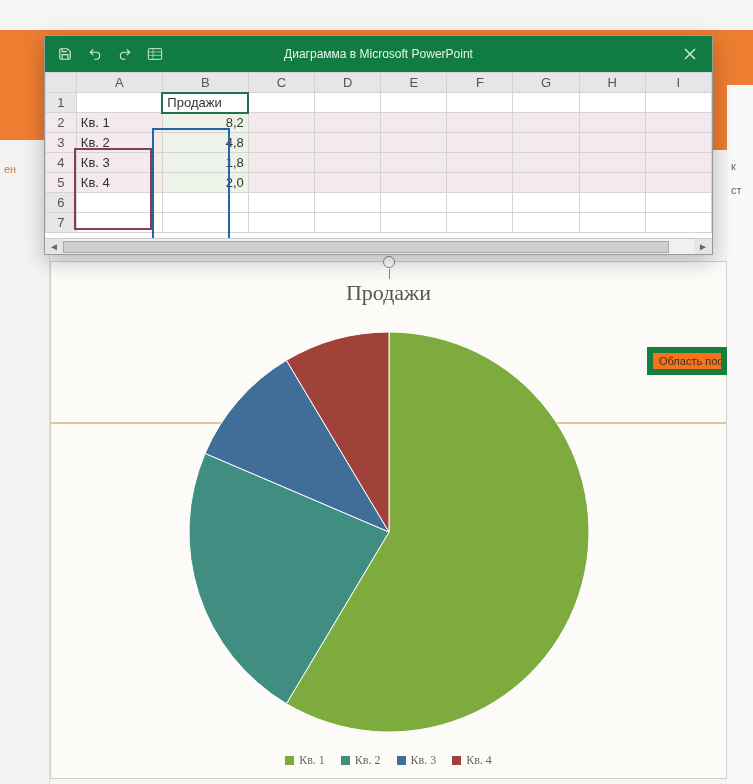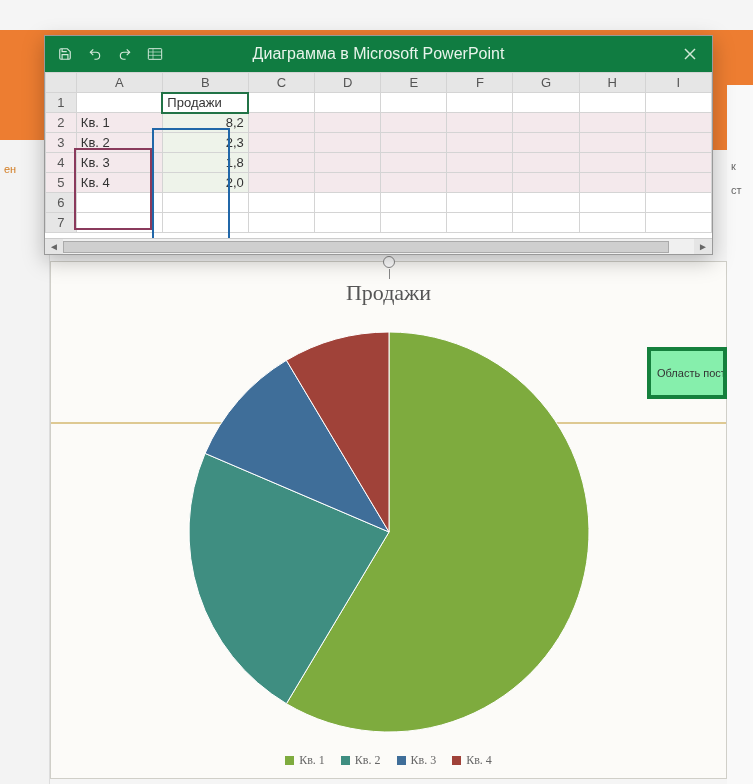--- a/index.html
+++ b/index.html
@@ -56,21 +56,21 @@
     height: 36px;
     background: #107c41;
     display: flex;
     align-items: center;
     color: #e8f4eb;
     font-size: 12px;
     position: relative;
   }
   .tb-left { display:flex; align-items:center; gap:14px; padding-left:12px; }
   .tb-icon { width:16px; height:16px; display:flex; align-items:center; justify-content:center; opacity:.9; }
-  .tb-title { position:absolute; left:0; right:0; text-align:center; font-size:16px; pointer-events:none; }
+  .tb-title { position:absolute; left:0; right:0; text-align:center; font-size:12px; pointer-events:none; }
   .tb-close { position:absolute; right:0; top:0; width:44px; height:36px; display:flex; align-items:center; justify-content:center; font-size:16px; color:#cfe8d6; }
 
   
   .sheet-wrap {
     position: relative;
     width: 100%;
     height: calc(100% - 36px);
     overflow: hidden;
   }
   table.sheet {
@@ -154,22 +154,22 @@
     display:flex; justify-content:center; gap:16px;
     font-size:12px; color:#666;
     font-family: Georgia, serif;
   }
   .legend .item { display:flex; align-items:center; gap:5px; }
   .legend .sw { width:9px; height:9px; }
 
   .tooltip {
     position:absolute;
     right:-1px; top:85px;
-    background:#86efac; border:4px solid #15803d;
-    padding:16px 6px; font-size:11px; color:#333;
+    background:#f97316; border:6px solid #15803d;
+    padding:2px 6px; font-size:11px; color:#333;
     white-space:nowrap;
     overflow:hidden;
     max-width:80px;
   }
 </style>
 </head>
 <body>
 
 <div class="ppt-bg-top"></div>
 <div class="ppt-side-left">
@@ -268,21 +268,21 @@
             <td></td>
             <td></td>
             <td></td>
             <td></td>
             <td></td>
             <td></td>
         </tr>
         <tr class="selA">
           <td class="rowhead">3</td>
           <td>Кв. 2</td>
-          <td class="num label-cell">2,3</td>
+          <td class="num label-cell">4,8</td>
           <td></td>
             <td></td>
             <td></td>
             <td></td>
             <td></td>
             <td></td>
             <td></td>
         </tr>
         <tr class="selA">
           <td class="rowhead">4</td>

